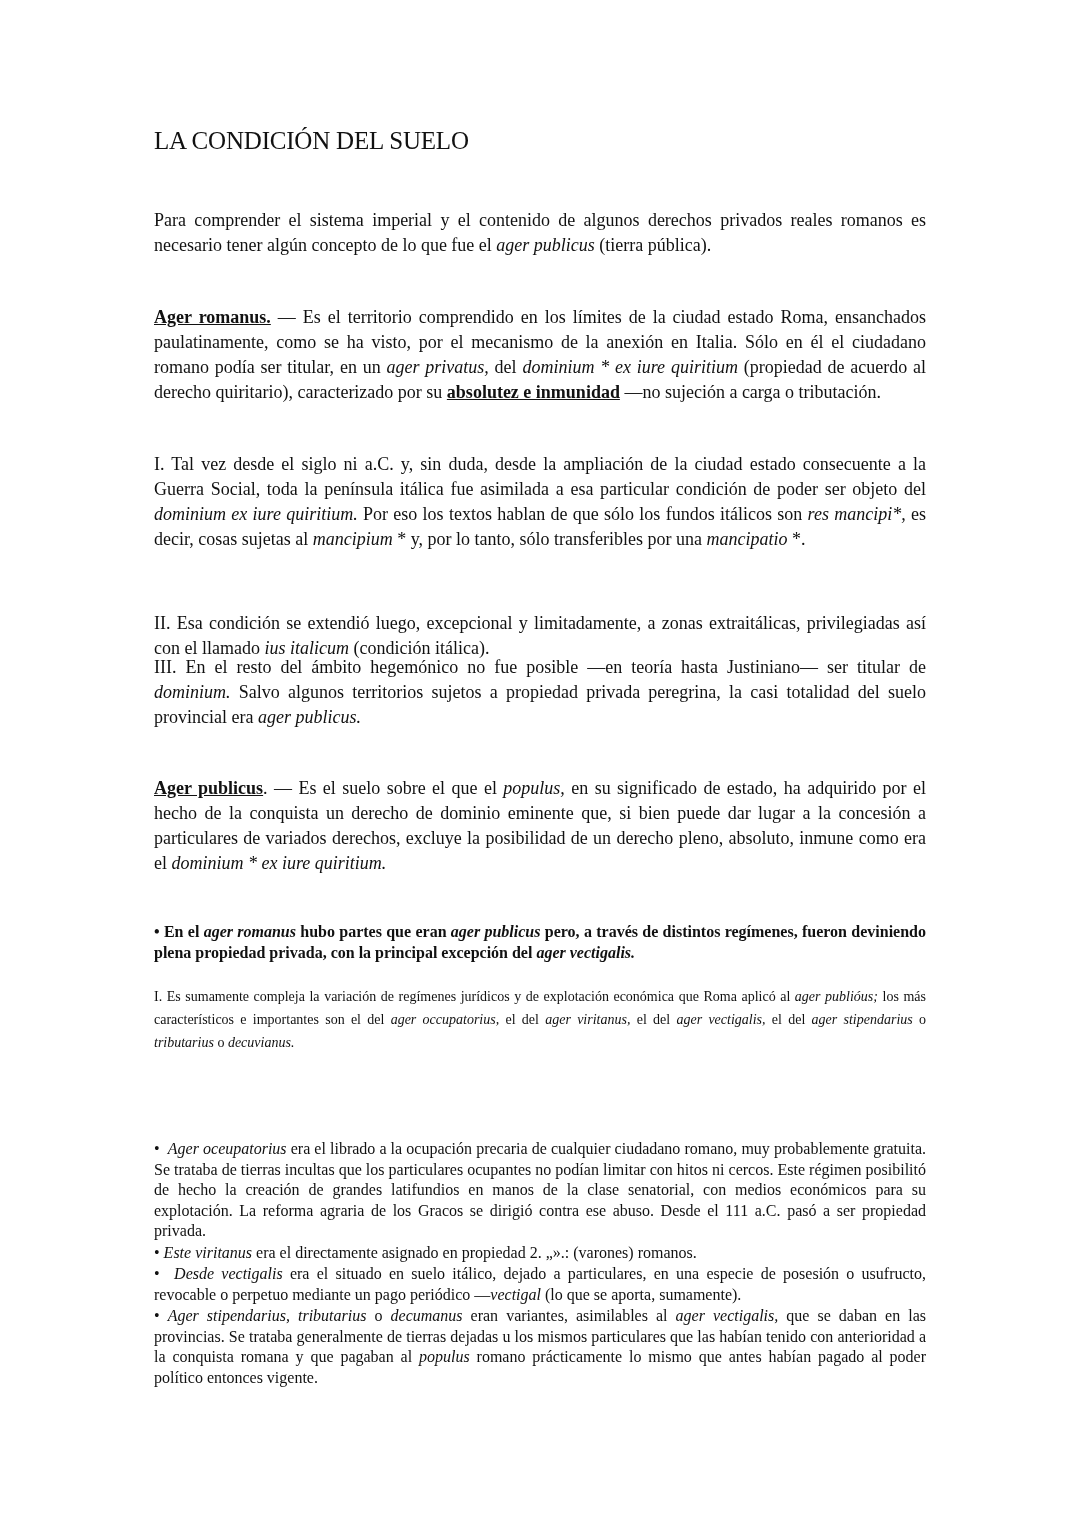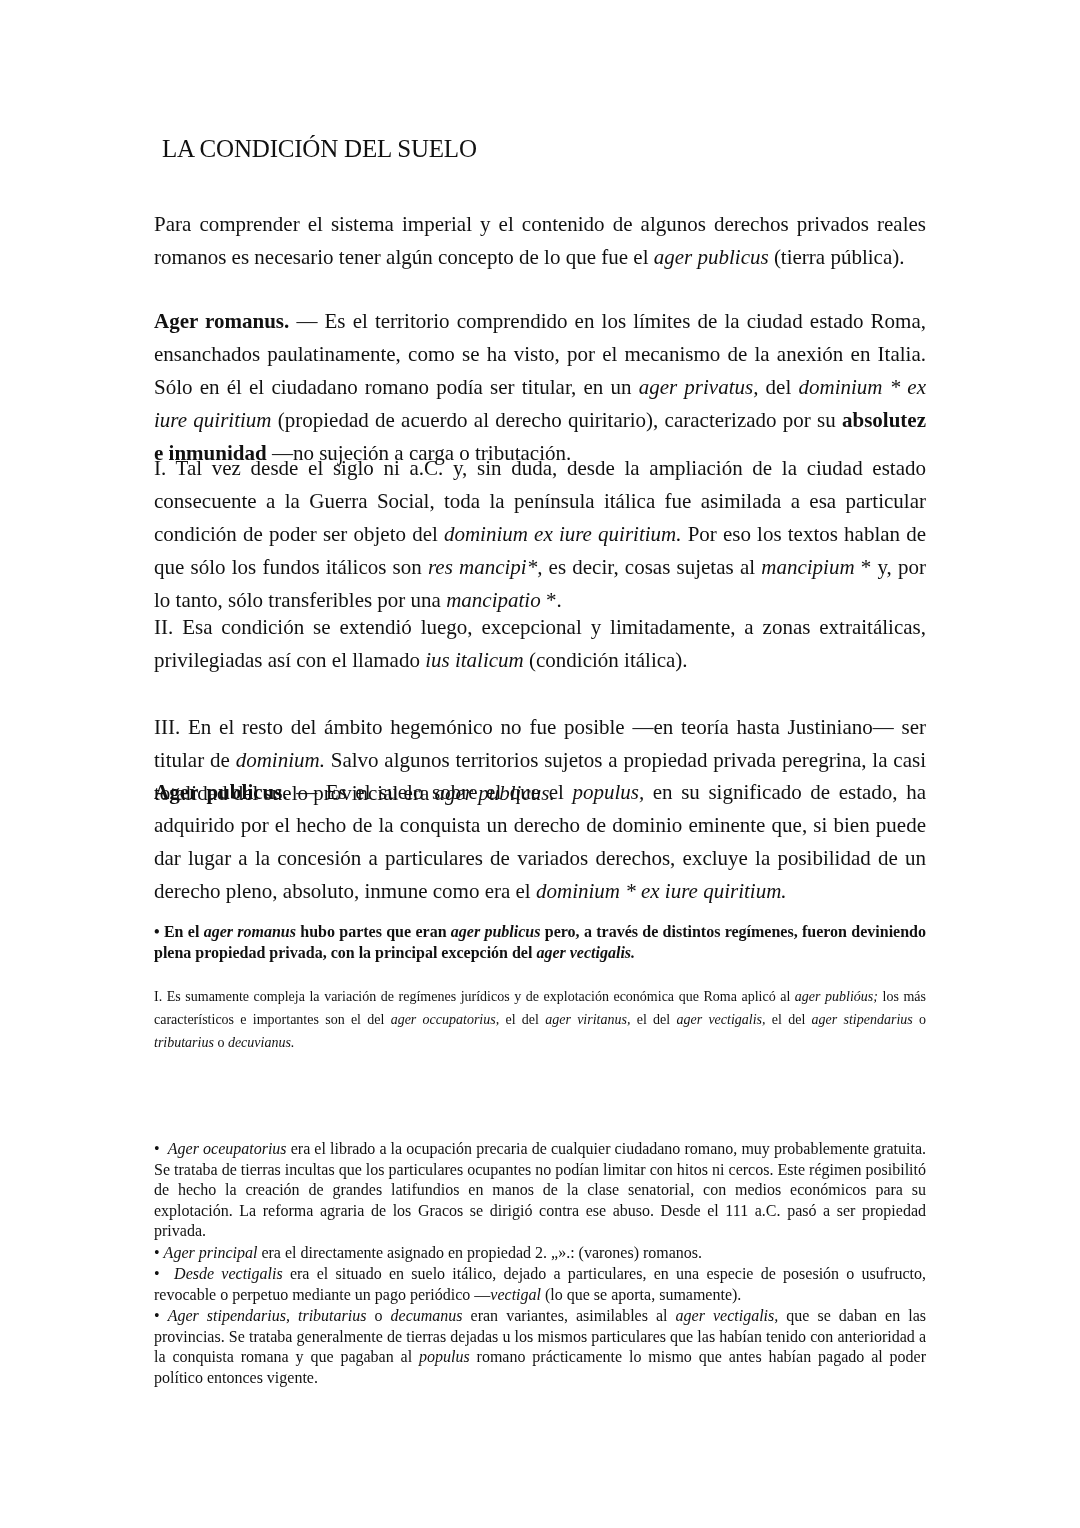--- a/index.html
+++ b/index.html
@@ -1,49 +1,49 @@
 <!DOCTYPE html>
 <html><head>
   <meta charset="utf-8">
   <style>
     html, body { margin: 0; padding: 0; background: #ffffff; }
     body { width: 1080px; height: 1528px; position: relative; overflow: hidden; color: #111; }
     .page { position: absolute; left: 154px; top: 0; width: 772px; font-family: "Liberation Serif", serif; }
-    .title { position: absolute; top: 127px; left: 0; font-size: 25px; letter-spacing: -0.2px; white-space: nowrap; margin: 8px; font-weight: normal; }
-    .p { position: absolute; left: 0; width: 772px; margin: 0; text-align: justify; font-size: 21px; line-height: 33px; }
+    .title { position: absolute; top: 127px; left: 0; font-size: 25px; letter-spacing: -0.2px; white-space: nowrap; margin: 0; font-weight: normal; }
+    .p { position: absolute; left: 0; width: 772px; margin: 0; text-align: justify; font-size: 18px; line-height: 25px; }
     .p.big { font-size: 14px; line-height: 23px; }
     .p.small { font-size: 16px; line-height: 20.5px; font-weight: bold; }
     .p.smaller { font-size: 16px; line-height: 20.6px; margin-top: 34px; }
     i { font-style: italic; }
-    b { font-weight: bold; }
+    b { font-weight: bold; text-decoration: underline; }
   </style>
 </head>
 <body>
 
 <div class="page">
 
   <h1 class="title">LA CONDICIÓN DEL SUELO</h1>
 
   <p class="p" style="top:208px;"><span>Para comprender el sistema imperial y el contenido de algunos derechos privados reales romanos es necesario tener algún concepto de lo que fue el </span><i>ager publicus</i><span> (tierra pública).</span></p>
 
   <p class="p" style="top:305px;"><b>Ager romanus.</b><span> — Es el territorio comprendido en los límites de la ciudad estado Roma, ensanchados paulatinamente, como se ha visto, por el mecanismo de la anexión en Italia. Sólo en él el ciudadano romano podía ser titular, en un </span><i>ager privatus,</i><span> del </span><i>dominium * ex iure quiritium</i><span> (propiedad de acuerdo al derecho quiritario), caracterizado por su </span><b>absolutez e inmunidad</b><span> —no sujeción a carga o tributación.</span></p>
 
   <p class="p" style="top:452px;"><span>I. Tal vez desde el siglo ni a.C. y, sin duda, desde la ampliación de la ciudad estado consecuente a la Guerra Social, toda la península itálica fue asimilada a esa particular condición de poder ser objeto del </span><i>dominium ex iure quiritium.</i><span> Por eso los textos hablan de que sólo los fundos itálicos son </span><i>res mancipi*,</i><span> es decir, cosas sujetas al </span><i>mancipium</i><span> * y, por lo tanto, sólo transferibles por una </span><i>mancipatio</i><span> *.</span></p>
 
   <p class="p" style="top:611px;"><span>II.  Esa condición se extendió luego, excepcional y limitadamente, a zonas extraitálicas, privilegiadas así con el llamado </span><i>ius italicum</i><span> (condición itálica).</span></p>
 
-  <p class="p" style="top:711px;"><span>III.  En el resto del ámbito hegemónico no fue posible —en teoría hasta Justiniano— ser titular de </span><i>dominium.</i><span> Salvo algunos territorios sujetos a propiedad privada peregrina, la casi totalidad del suelo provincial era </span><i>ager publicus.</i></p>
+  <p class="p" style="top:655px;"><span>III.  En el resto del ámbito hegemónico no fue posible —en teoría hasta Justiniano— ser titular de </span><i>dominium.</i><span> Salvo algunos territorios sujetos a propiedad privada peregrina, la casi totalidad del suelo provincial era </span><i>ager publicus.</i></p>
 
   <p class="p" style="top:776px;"><b>Ager publicus</b><span>. — Es el suelo sobre el que el </span><i>populus,</i><span> en su significado de estado, ha adquirido por el hecho de la conquista un derecho de dominio eminente que, si bien puede dar lugar a la concesión a particulares de variados derechos, excluye la posibilidad de un derecho pleno, absoluto, inmune como era el </span><i>dominium * ex iure quiritium.</i></p>
 
   <p class="p small" style="top:922px;"><span>•</span><span> En el </span><i>ager romanus</i><span> hubo partes que eran </span><i>ager publicus</i><span> pero, a través de distintos regímenes, fueron deviniendo plena propiedad privada, con la principal excepción del </span><i>ager vectigalis.</i></p>
 
   <p class="p big" style="top:985px;"><span>I. Es sumamente compleja la variación de regímenes jurídicos y de explotación económica que Roma aplicó al </span><i>ager publióus;</i><span> los más característicos e importantes son el del </span><i>ager occupatorius,</i><span> el del </span><i>ager viritanus,</i><span> el del </span><i>ager vectigalis,</i><span> el del </span><i>ager stipendarius</i><span> o </span><i>tributarius</i><span> o </span><i>decuvianus.</i></p>
 
   <p class="p smaller" style="top:1105px;"><span>•</span>&nbsp; <i>Ager oceupatorius</i><span> era el librado a la ocupación precaria de cualquier ciudadano romano, muy probablemente gratuita. Se trataba de tierras incultas que los particulares ocupantes no podían limitar con hitos ni cercos. Este régimen posibilitó de hecho la creación de grandes latifundios en manos de la clase senatorial, con medios económicos para su explotación.  La reforma agraria  de  los  Gracos  se  dirigió contra  ese abuso. Desde el 111 a.C. pasó a ser propiedad privada.</span></p>
 
-  <p class="p smaller" style="top:1209px;"><span>•</span> <i>Ager principal</i><span> era el directamente asignado en propiedad 2. „».: (varones) romanos.</span></p>
+  <p class="p smaller" style="top:1209px;"><span>•</span> <i>Este viritanus</i><span> era el directamente asignado en propiedad 2. „».: (varones) romanos.</span></p>
 
   <p class="p smaller" style="top:1230px;"><span>•</span>&nbsp; <i>Desde vectigalis</i><span> era el situado en suelo itálico, dejado a particulares, en una especie de posesión o usufructo, revocable o  perpetuo mediante un pago periódico —</span><i>vectigal</i><span> (lo que se aporta, sumamente).</span></p>
 
   <p class="p smaller" style="top:1272px;"><span>•</span> <i>Ager stipendarius, tributarius</i><span> o </span><i>decumanus</i><span> eran variantes, asimilables al </span><i>ager vectigalis,</i><span> que se daban en las provincias. Se trataba generalmente de tierras dejadas u los mismos particulares que las habían tenido con anterioridad a la conquista romana y que pagaban al </span><i>populus</i><span> romano prácticamente lo mismo que antes habían pagado al poder político entonces vigente.</span></p>
 
 </div>
 
 </body></html>

